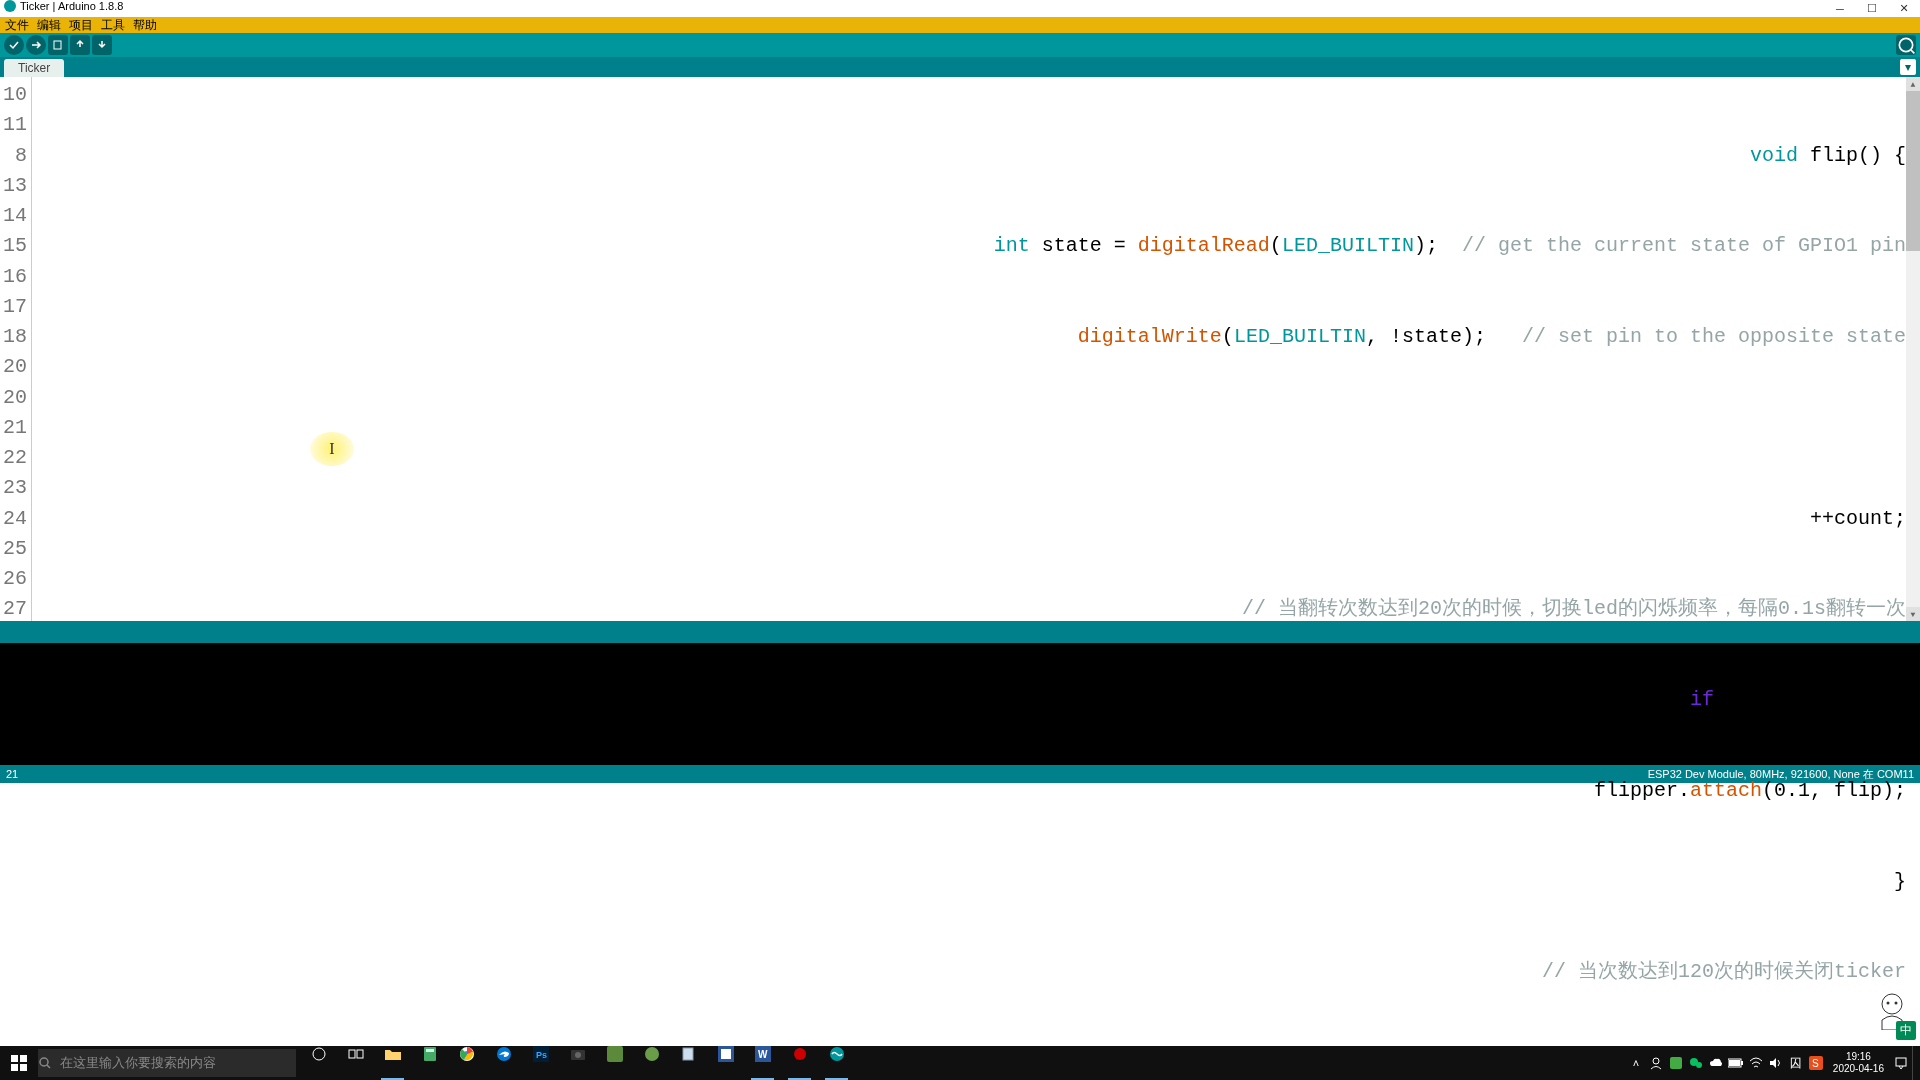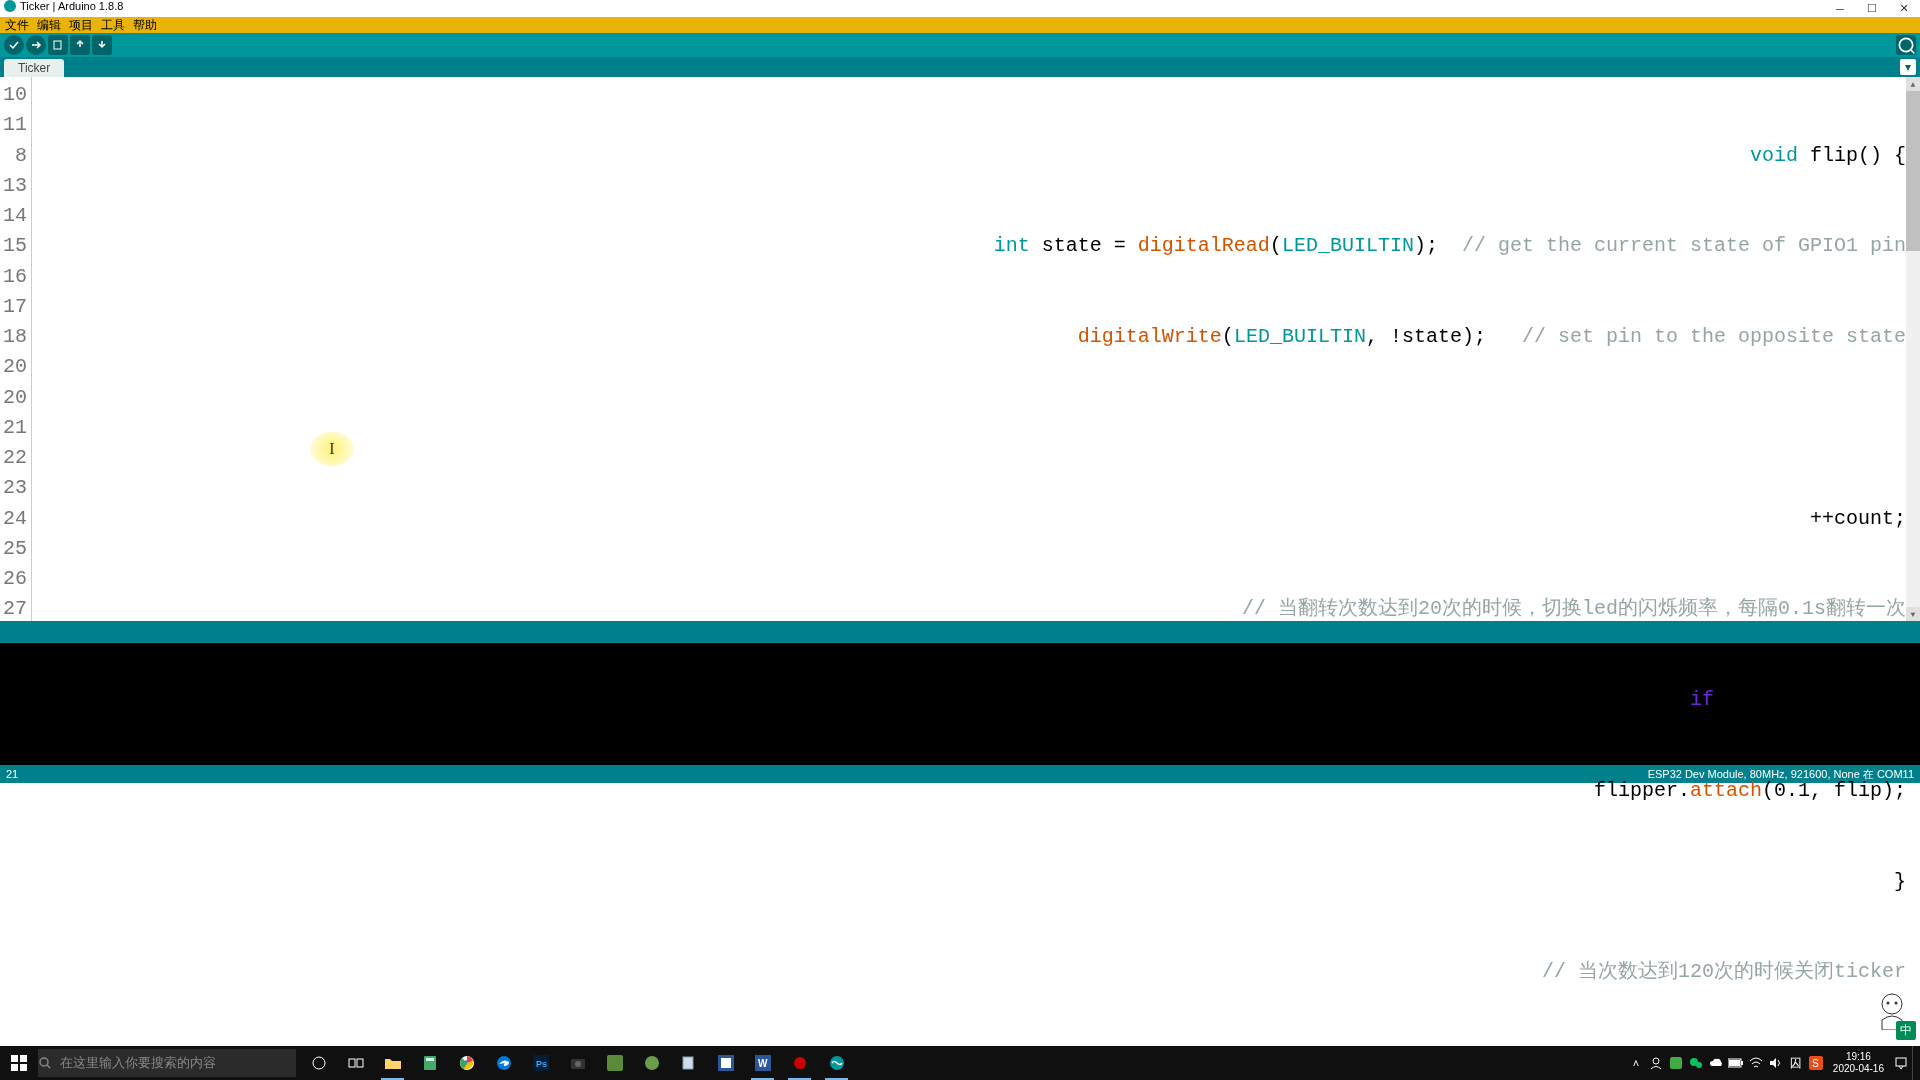--- a/index.html
+++ b/index.html
@@ -189,21 +189,21 @@
   width: 258px; height: 28px;
   background: #2b2b2b;
   display:flex; align-items:center;
   color: #888;
   font-size: 13px;
   gap:8px;
 }
 .task-icons { display:flex; align-items:center; gap:0; margin-left:4px;}
 .task-icon {
   width: 37px; height:34px;
-  display:flex; align-items:center; justify-content:center;
+  display:flex; justify-content:center;
   position:relative;
 }
 .task-icon.active::after {
   content:""; position:absolute; bottom:0; left:7px; right:7px; height:2px; background:#76B9ED;
 }
 .tray { margin-left:auto; display:flex; align-items:center; gap:2px; padding-right:2px;}
 .tray-icon { width:18px; height:34px; display:flex; align-items:center; justify-content:center; font-size:11px;}
 .tray-clock { display:flex; flex-direction:column; align-items:center; font-size:10px; line-height:12px; padding:0 6px;}
 .tray-desktop { width:6px; height:34px; border-left:1px solid #444;}
 .ime-badge {

